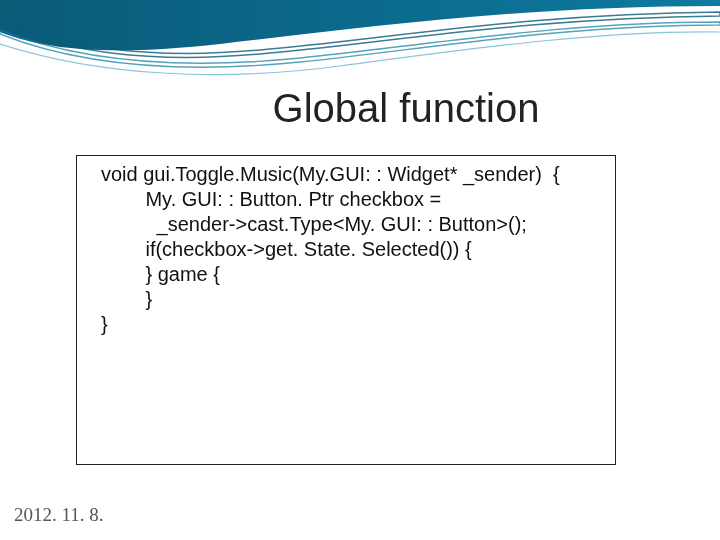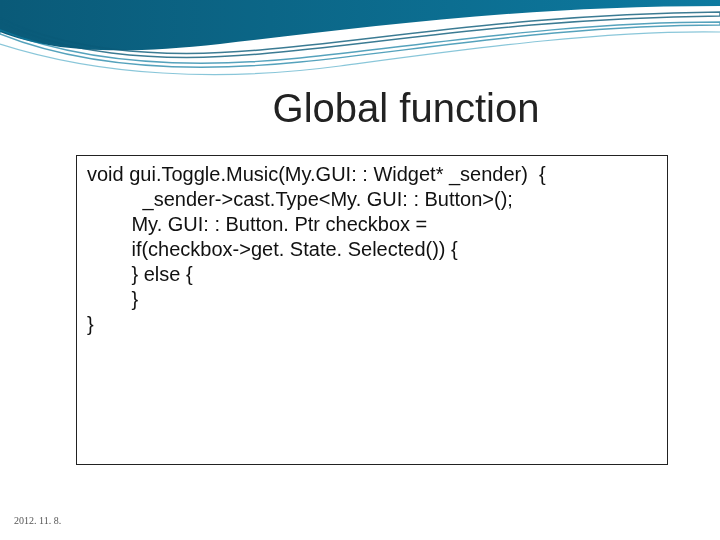--- a/index.html
+++ b/index.html
@@ -1,22 +1,22 @@
 <!DOCTYPE html>
 <html><head>
 <meta charset="utf-8">
 <style>
   * { margin: 0; padding: 0; box-sizing: border-box; }
   html, body { width: 720px; height: 540px; overflow: hidden; font-family: Arial, Helvetica, sans-serif; background: #ffffff; position: relative; }
   .slide { width: 720px; height: 540px; position: relative; background: #fff; }
   .swoosh { position: absolute; top: 0; left: 0; width: 720px; height: 100px; pointer-events: none; }
   .title { position: absolute; top: 86px; left: 0; width: 720px; text-align: center; font-size: 40px; color: #222; font-weight: 400; margin-left: 46px; }
-  .codebox { position: absolute; top: 155px; left: 76px; width: 592px; height: 310px; border: 1px solid #222; padding: 6px 10px; font-size: 20px; line-height: 1.25; color: #111; overflow: hidden; background: #fff; }
+  .codebox { position: absolute; top: 155px; left: 76px; width: 540px; height: 310px; border: 1px solid #222; padding: 6px 24px; font-size: 20px; line-height: 1.25; color: #111; overflow: hidden; background: #fff; }
   .codeline { white-space: pre; font-family: Arial, Helvetica, sans-serif; }
-  .date { position: absolute; left: 14px; bottom: 14px; font-family: "Times New Roman", Georgia, serif; font-size: 10px; color: #555; }
+  .date { position: absolute; left: 14px; bottom: 14px; font-family: "Times New Roman", Georgia, serif; font-size: 19px; color: #555; }
 </style>
 </head>
 <body>
 
 <div class="slide">
 
   <svg class="swoosh" viewBox="0 0 720 100" preserveAspectRatio="none">
     <defs>
       <linearGradient id="g1" x1="0" y1="0" x2="1" y2="0">
         <stop offset="0%" stop-color="#0a5a78"></stop>
@@ -26,22 +26,22 @@
     <path d="M0,0 L720,0 L720,6 C520,6 360,28 220,44 C120,55 50,52 0,32 Z" fill="url(#g1)"></path>
     <path d="M0,18 C60,48 150,60 260,50 C380,40 520,14 720,12 L720,16 C520,18 380,44 260,54 C150,64 60,52 0,22 Z" fill="none" stroke="#0a5a78" stroke-width="1.5" opacity="0.8"></path>
     <path d="M0,30 C80,62 180,70 300,58 C420,46 560,22 720,22 L720,25 C560,25 420,50 300,62 C180,74 80,66 0,34 Z" fill="none" stroke="#0d7aa0" stroke-width="1.4" opacity="0.7"></path>
     <path d="M0,44 C100,76 220,82 340,66 C460,50 600,30 720,32" fill="none" stroke="#3aa0c0" stroke-width="1.2" opacity="0.6"></path>
   </svg>
 
   <h1 class="title">Global function</h1>
 
   <div class="codebox">
     <div class="codeline">void gui.Toggle.Music(My.GUI: : Widget* _sender)  {</div>
+    <div class="codeline">        My. GUI: : Button. Ptr checkbox =</div>
     <div class="codeline">          _sender-&gt;cast.Type&lt;My. GUI: : Button&gt;();</div>
-    <div class="codeline">        My. GUI: : Button. Ptr checkbox =</div>
     <div class="codeline">        if(checkbox-&gt;get. State. Selected()) {</div>
-    <div class="codeline">        } else {</div>
+    <div class="codeline">        } game {</div>
     <div class="codeline">        }</div>
     <div class="codeline">}</div>
   </div>
 
   <div class="date">2012. 11. 8.</div>
 </div>
 
 </body></html>

